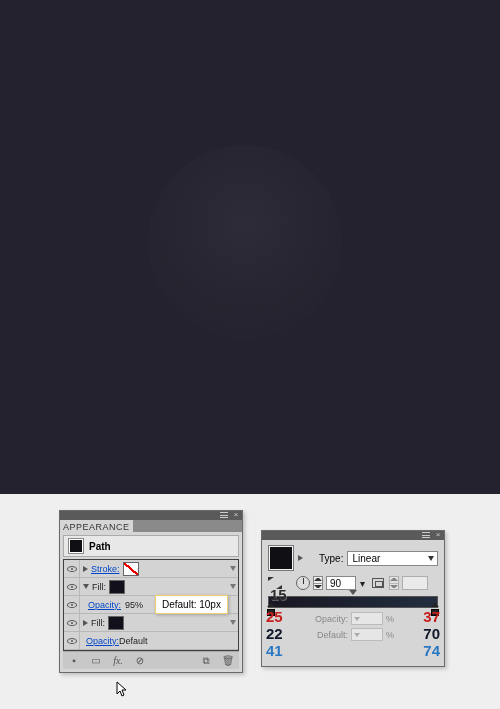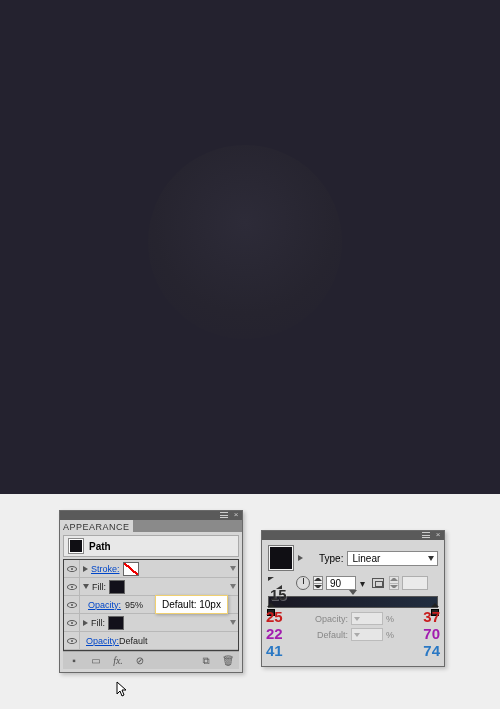--- a/index.html
+++ b/index.html
@@ -287,21 +287,21 @@
   .stop { position:absolute; bottom:-9px; width:8px; height:10px; }
   .stop .house { width:8px; height:7px; background:#222; border:1px solid #000; position:absolute; bottom:0; }
   .stop::before{ content:''; position:absolute; top:-3px; left:0; width:0;height:0;border-left:4px solid transparent;border-right:4px solid transparent;border-bottom:4px solid #222; }
   .stop.left { left: -2px; }
   .stop.right { right: -2px; }
   .rgb-block { position: relative; height: 50px; }
   .rgb-col { position:absolute; display:flex; flex-direction:column; gap:0px; font-size: 15px; font-weight:bold; font-family: Arial, sans-serif;}
   .rgb-col.left { left: -2px; }
   .rgb-col.right { right: -2px; text-align:right; }
   .r { color: #c81e1e; }
-  .g { color: #a21caf; }
+  .g { color: #0f172a; }
   .b { color: #2a78c4; }
   .mid-fields { position:absolute; left: 38px; top: 4px; width: 100px; color:#888; font-size:9px;}
   .mid-row { display:flex; align-items:center; gap:3px; margin-bottom:3px; }
   .mid-row .lab { width: 42px; text-align:right;}
   .ghost-input { width:32px; height:13px; border:1px solid #bbb; background:#e6e6e6; display:flex; align-items:center;}
   .ghost-input .caret { width:0;height:0;border-left:3px solid transparent;border-right:3px solid transparent;border-top:4px solid #aaa; margin-left:2px;}
   .fifteen-overlay {
     position:absolute; left: 8px; top: 46px;
     font-size: 15px; font-weight:bold;
     color: #2f2f2f;

